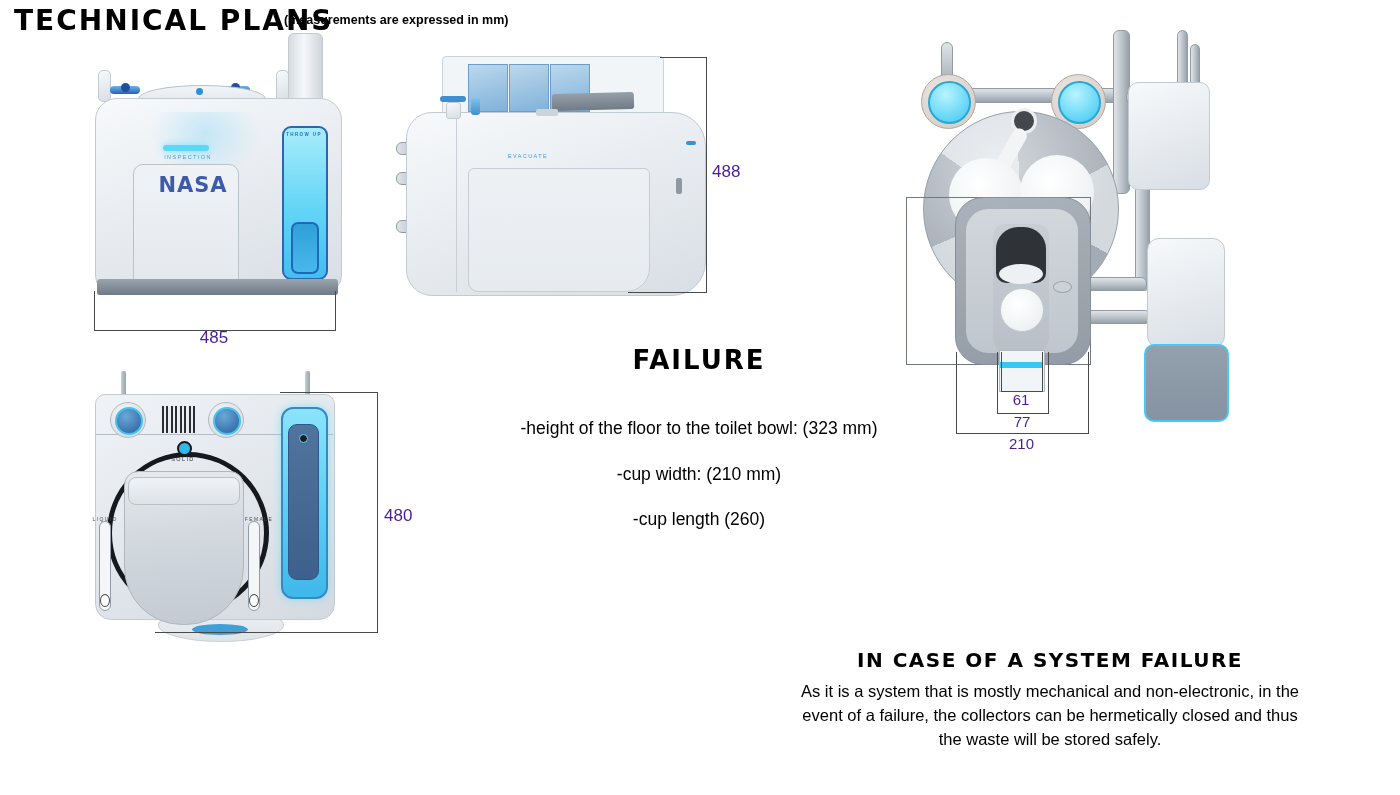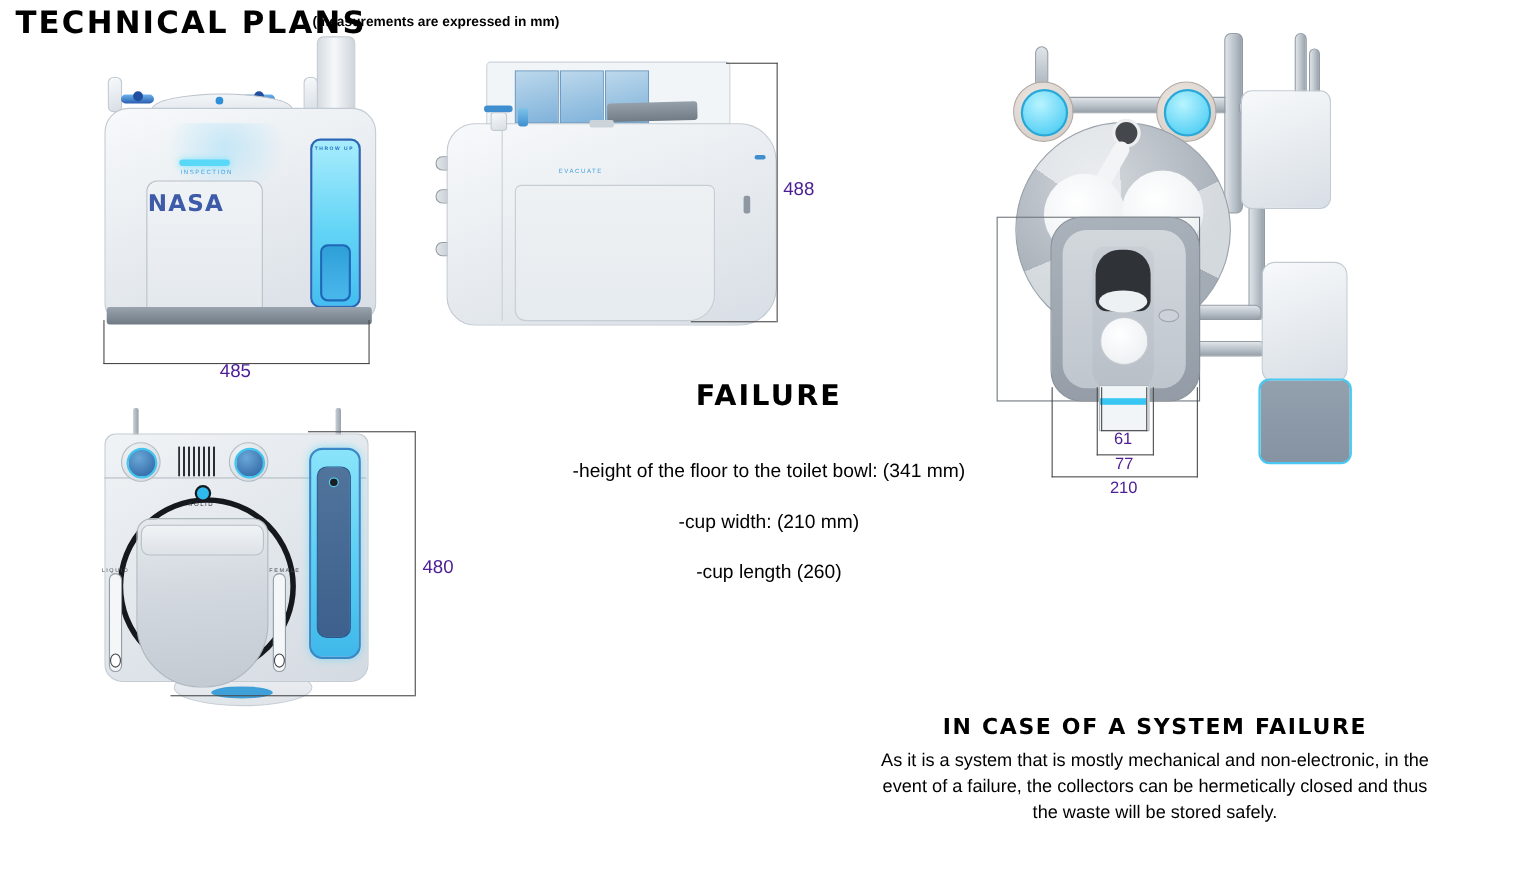--- a/index.html
+++ b/index.html
@@ -38,21 +38,21 @@
   <div class="abs circle" style="left:231px;top:83px;width:9px;height:9px;background:#1f4f9e;"></div>
   <div class="abs" style="left:138px;top:85px;width:126px;height:26px;border-radius:50%;background:linear-gradient(180deg,#f2f5f8,#d9dfe5);border:1px solid #b9c1c9;"></div>
   <div class="abs circle" style="left:196px;top:88px;width:7px;height:7px;background:#2f8fd8;"></div>
 
   <div class="abs whitebody" style="left:95px;top:98px;width:245px;height:192px;border-radius:22px 22px 16px 16px;"></div>
   <div class="abs" style="left:150px;top:112px;width:110px;height:70px;background:radial-gradient(ellipse at 50% 30%,rgba(120,210,250,.35),transparent 70%);"></div>
   <div class="abs" style="left:163px;top:145px;width:46px;height:6px;border-radius:3px;background:#5ad8f8;box-shadow:0 0 7px #7ae4ff;"></div>
   <div class="abs microlabel" style="left:143px;top:154px;width:90px;">INSPECTION</div>
 
   <div class="abs" style="left:133px;top:164px;width:104px;height:124px;border-radius:10px;background:linear-gradient(180deg,#f0f3f6,#e3e8ed);border:1px solid #bac2ca;"></div>
-  <div class="abs" style="left:117px;top:173px;width:104px;text-align:center;font-family:'DejaVu Sans',sans-serif;font-weight:700;font-size:21px;letter-spacing:1px;color:#3d5ba8;">NASA</div>
+  <div class="abs" style="left:141px;top:173px;width:104px;text-align:center;font-family:'DejaVu Sans',sans-serif;font-weight:700;font-size:21px;letter-spacing:1px;color:#3d5ba8;">NASA</div>
 
   <div class="abs" style="left:282px;top:126px;width:42px;height:150px;border-radius:9px;border:2px solid #2a66b8;background:linear-gradient(180deg,#a8ecfc 0%,#62d4f6 55%,#44bef0 100%);"></div>
   <div class="abs microlabel" style="left:282px;top:132px;width:44px;font-size:4.5px;color:#1f6fc0;font-weight:700;">THROW UP</div>
   <div class="abs" style="left:291px;top:222px;width:24px;height:48px;border-radius:7px;border:2px solid #1f68b8;background:linear-gradient(180deg,#2f9fd8,#48b8ec);"></div>
 
   <div class="abs" style="left:97px;top:279px;width:241px;height:16px;border-radius:3px;background:linear-gradient(180deg,#9aa4ae,#6f7a85);"></div>
 
   <div class="abs bracket" style="left:94px;top:291px;width:240px;height:39px;"></div>
   <div class="abs dim" style="left:94px;top:328px;width:240px;">485</div>
 
@@ -114,21 +114,21 @@
   <div class="abs" style="left:281px;top:407px;width:43px;height:188px;border-radius:12px;border:2px solid #3888c8;background:linear-gradient(180deg,#8ae4fa 0%,#55ccf2 60%,#3fb8ea 100%);box-shadow:0 0 8px rgba(90,216,248,.6);"></div>
   <div class="abs" style="left:288px;top:424px;width:29px;height:154px;border-radius:9px;background:linear-gradient(180deg,#50749c,#3d608c);border:1px solid #2d568c;"></div>
   <div class="abs circle" style="left:299px;top:434px;width:7px;height:7px;background:#1a1e22;border:1px solid #5ad8f8;"></div>
 
   <div class="abs" style="left:280px;top:392px;width:97px;height:240px;border-top:1px solid #4a4a4a;border-right:1px solid #4a4a4a;"></div>
   <div class="abs tickline" style="left:155px;top:632px;width:222px;"></div>
   <div class="abs dim" style="left:384px;top:506px;width:40px;text-align:left;">480</div>
 
   <div class="abs" style="left:520px;top:345px;width:358px;text-align:center;">
     <div class="techno" style="font-size:26px;">FAILURE</div>
-    <div class="ergv" style="margin-top:42px;">-height of the floor to the toilet bowl: (341 mm)</div>
+    <div class="ergv" style="margin-top:42px;">-height of the floor to the toilet bowl: (323 mm)</div>
     <div class="ergv" style="margin-top:24px;">-cup width: (210 mm)</div>
     <div class="ergv" style="margin-top:23px;">-cup length (260)</div>
   </div>
 
   <div class="abs pipe-h" style="left:941px;top:42px;width:10px;height:48px;"></div>
   <div class="abs pipe-h" style="left:946px;top:88px;width:190px;height:13px;"></div>
   <div class="abs pipe-v" style="left:1113px;top:30px;width:15px;height:162px;"></div>
   <div class="abs pipe-h" style="left:1126px;top:91px;width:30px;height:12px;"></div>
   <div class="abs pipe-v" style="left:1177px;top:30px;width:9px;height:56px;"></div>
   <div class="abs pipe-v" style="left:1190px;top:44px;width:8px;height:42px;"></div>

